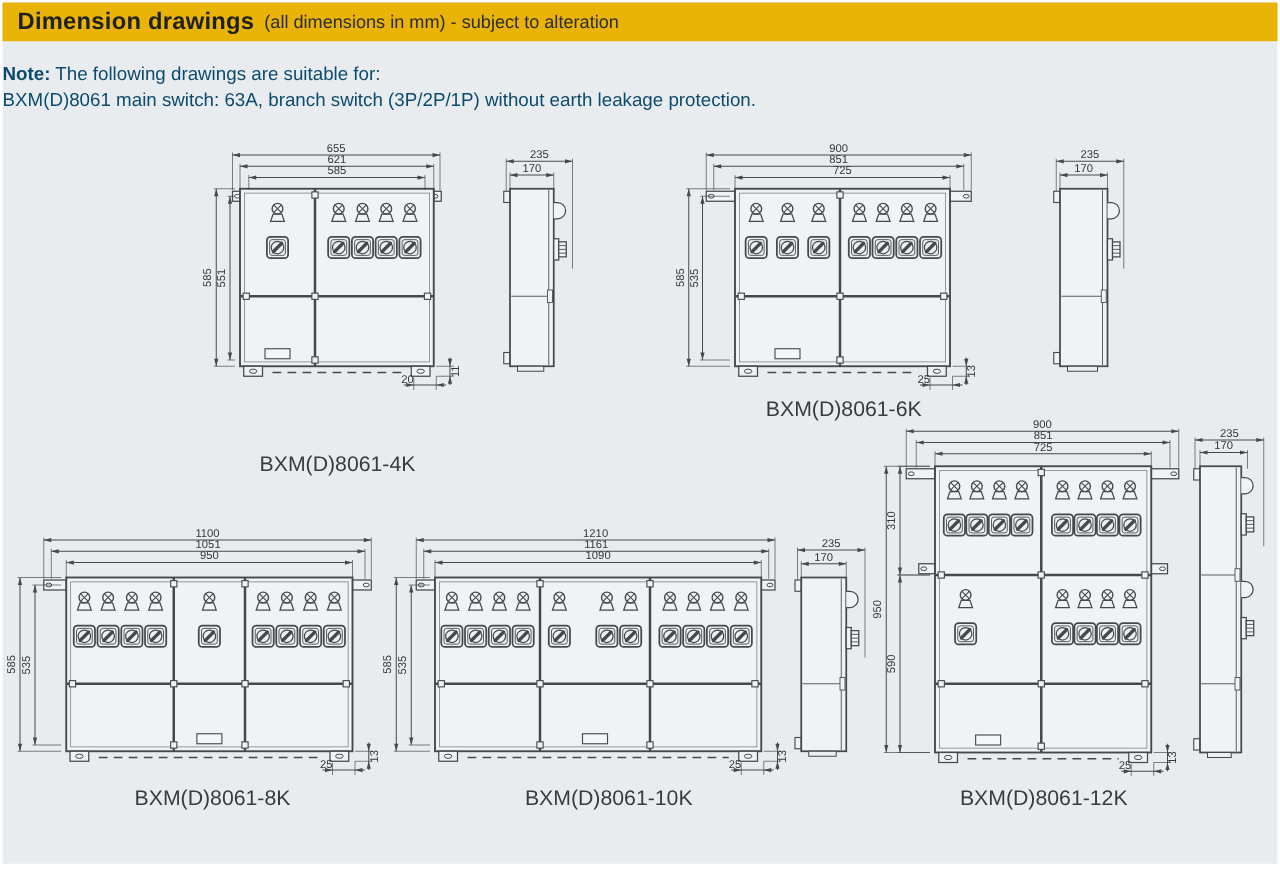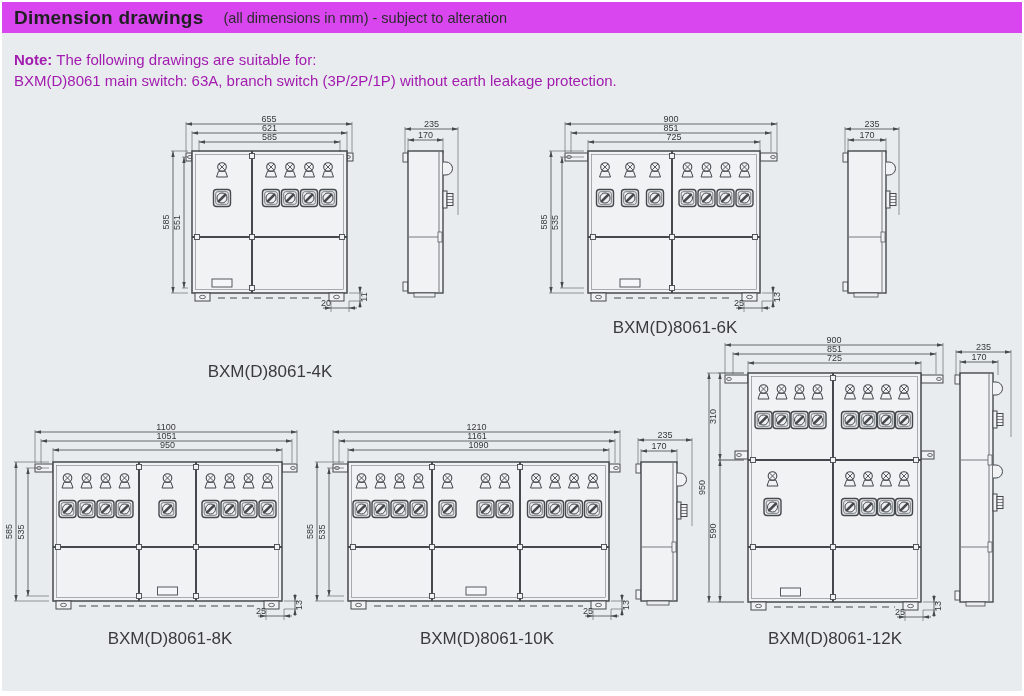--- a/index.html
+++ b/index.html
@@ -1,22 +1,22 @@
 <!DOCTYPE html>
 <html><head>
 <meta charset="utf-8">
 <style>
   html,body{margin:0;padding:0;background:#ffffff;font-family:"Liberation Sans",sans-serif;}
   .canvas{position:relative;width:1024px;height:696px;background:#ffffff;overflow:hidden;}
   .content-bg{position:absolute;left:2px;top:2px;width:1020px;height:689px;background:#e9ecef;}
-  .header{position:absolute;left:2px;top:2px;width:1020px;height:31px;background:#d946ef;
+  .header{position:absolute;left:2px;top:2px;width:1020px;height:31px;background:#eab308;
           display:flex;align-items:center;padding-left:12px;box-sizing:border-box;}
   .title{font-size:19px;font-weight:bold;color:#1f2022;letter-spacing:.2px;}
-  .subtitle{font-size:14.5px;color:#2b2c2e;margin-left:20px;}
-  .note{position:absolute;left:14px;top:49px;font-size:15px;color:#a21caf;line-height:21px;}
+  .subtitle{font-size:14.5px;color:#2b2c2e;margin-left:8px;}
+  .note{position:absolute;left:2px;top:49px;font-size:15px;color:#0c4a6e;line-height:21px;}
   .note-label{font-weight:bold;}
   .note .l2{}
   svg#drawing-layer{position:absolute;left:0;top:0;}
   svg text{font-family:"Liberation Sans",sans-serif;}
   .caption{position:absolute;transform:translateX(-50%);font-size:17px;color:#3a3b3d;white-space:nowrap;}
 </style>
 </head>
 <body>
 
 <div class="canvas">

